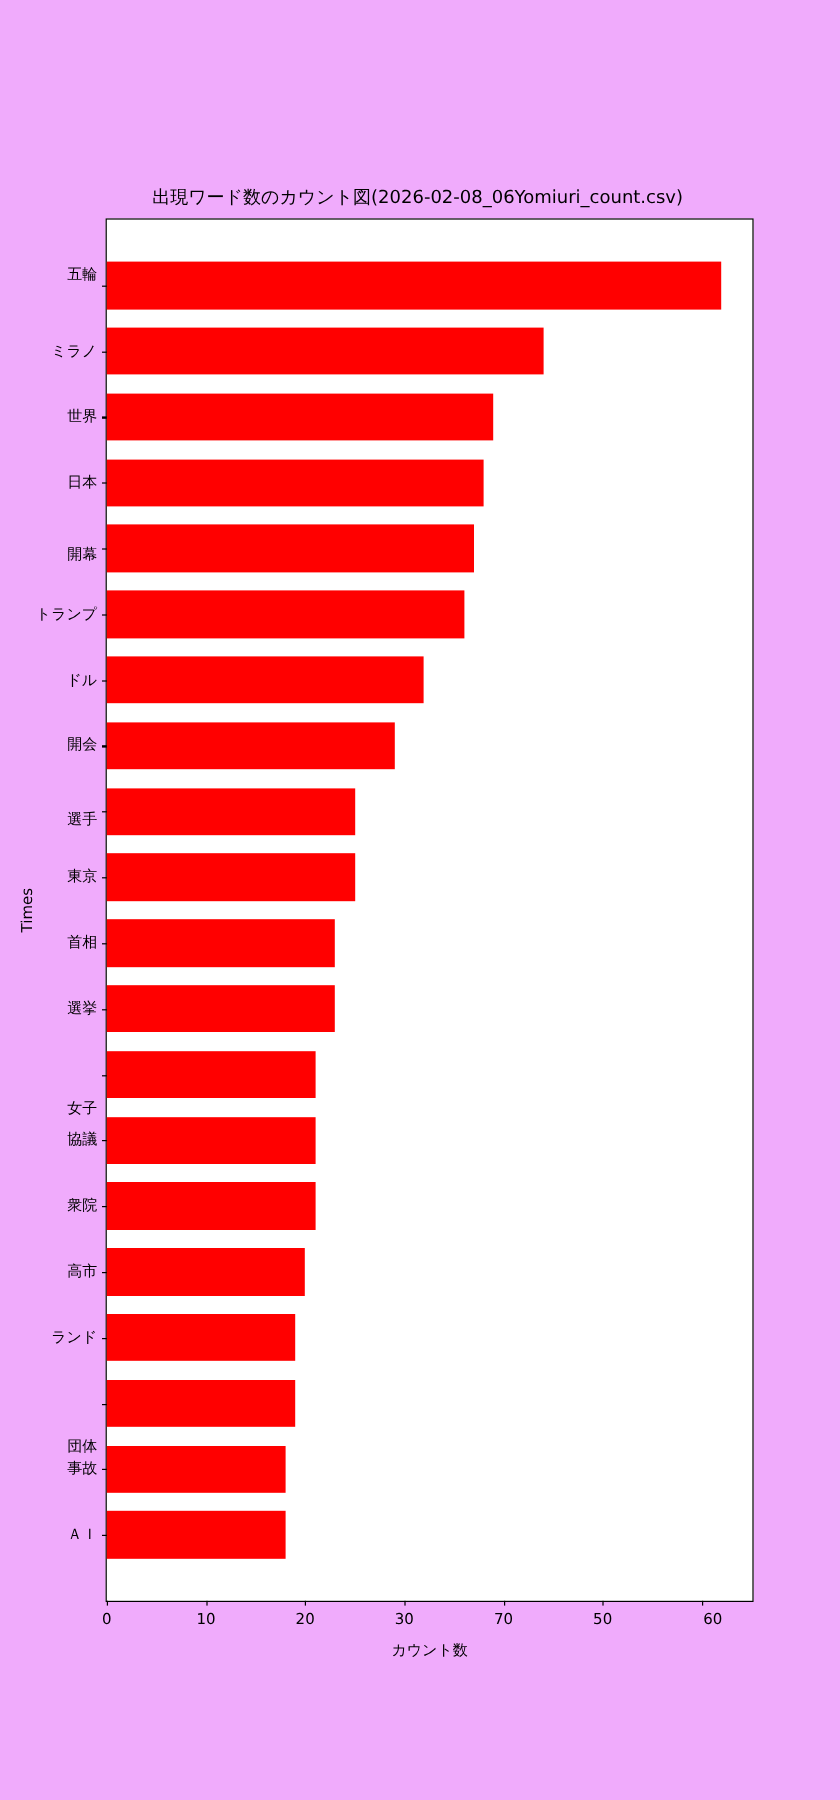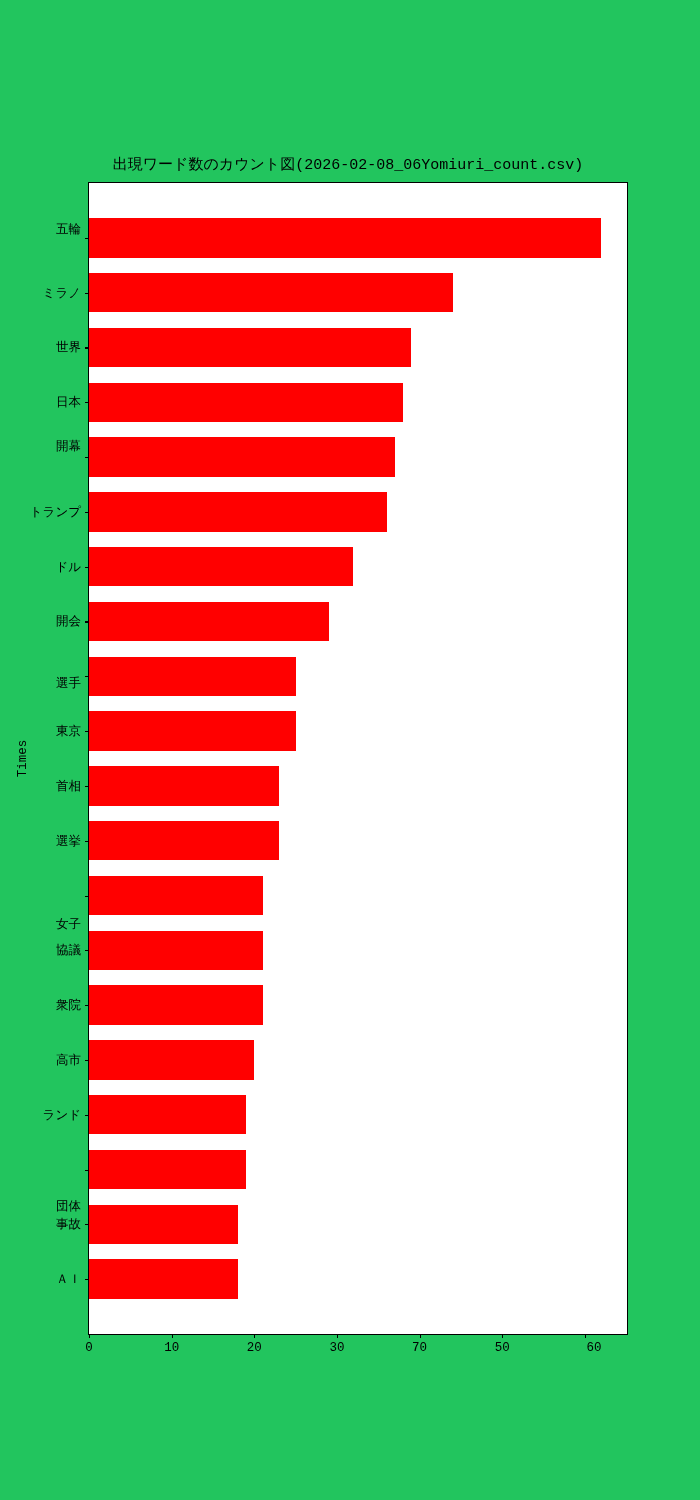--- a/index.html
+++ b/index.html
@@ -14,22 +14,21 @@
     font-family: "DejaVu Sans", "Liberation Sans", sans-serif;
     overflow: hidden;
   }
 
   
   #figure {
     position: absolute;
     left: 0; top: 0;
     width: 700px;
     height: 1500px;
-    background: #22c55e;
-    font-family: Liberation Mono, monospace;
+    background: #f0abfc;
   }
 
   
   #chart-title {
     position: absolute;
     left: 0;
     top: 155px;
     width: 700px;
     text-align: center;
     font-size: 15px;
@@ -163,21 +162,21 @@
       </div>
   <div class="ytick" style="top: 54.8095px;"></div>
       <div class="ylabel" style="top: 46px;">五輪</div>
       <div class="ytick" style="top: 109.619px;"></div>
       <div class="ylabel" style="top: 109.619px;">ミラノ</div>
       <div class="ytick" style="top: 164.429px;"></div>
       <div class="ylabel" style="top: 164.429px;">世界</div>
       <div class="ytick" style="top: 219.238px;"></div>
       <div class="ylabel" style="top: 219.238px;">日本</div>
       <div class="ytick" style="top: 274.048px;"></div>
-      <div class="ylabel" style="top: 263px;">開幕</div>
+      <div class="ylabel" style="top: 279px;">開幕</div>
       <div class="ytick" style="top: 328.857px;"></div>
       <div class="ylabel" style="top: 328.857px;">トランプ</div>
       <div class="ytick" style="top: 383.667px;"></div>
       <div class="ylabel" style="top: 383.667px;">ドル</div>
       <div class="ytick" style="top: 438.476px;"></div>
       <div class="ylabel" style="top: 438.476px;">開会</div>
       <div class="ytick" style="top: 493.286px;"></div>
       <div class="ylabel" style="top: 500px;">選手</div>
       <div class="ytick" style="top: 548.095px;"></div>
       <div class="ylabel" style="top: 548.095px;">東京</div>
@@ -210,15 +209,16 @@
       <div class="xtick" style="left: 247.926px;"></div>
       <div class="xlabel" style="left: 247.926px;">30</div>
       <div class="xtick" style="left: 330.568px;"></div>
       <div class="xlabel" style="left: 330.568px;">70</div>
       <div class="xtick" style="left: 413.21px;"></div>
       <div class="xlabel" style="left: 413.21px;">50</div>
       <div class="xtick" style="left: 495.853px;"></div>
       <div class="xlabel" style="left: 505px;">60</div>
     </div>
 
+  <div id="x-axis-title">カウント数</div>
   <div id="y-axis-title">Times</div>
 
 </div>
 
 </body></html>

